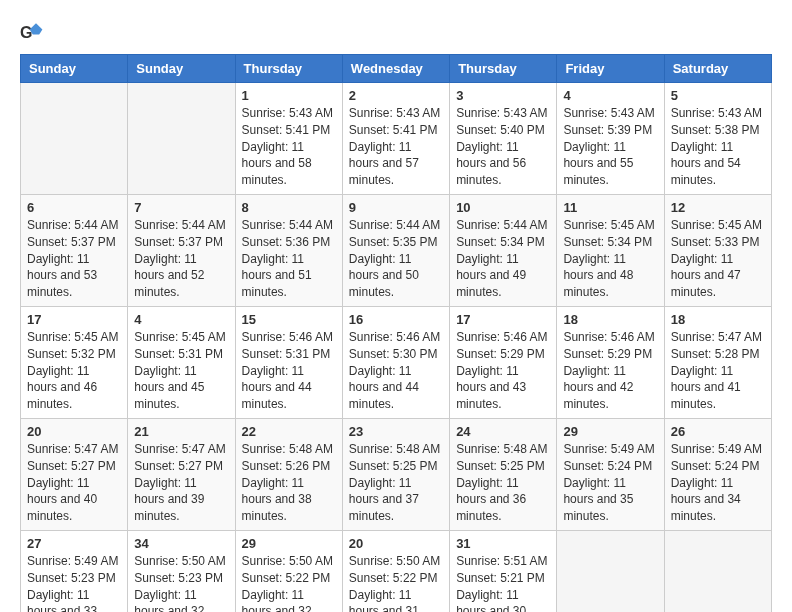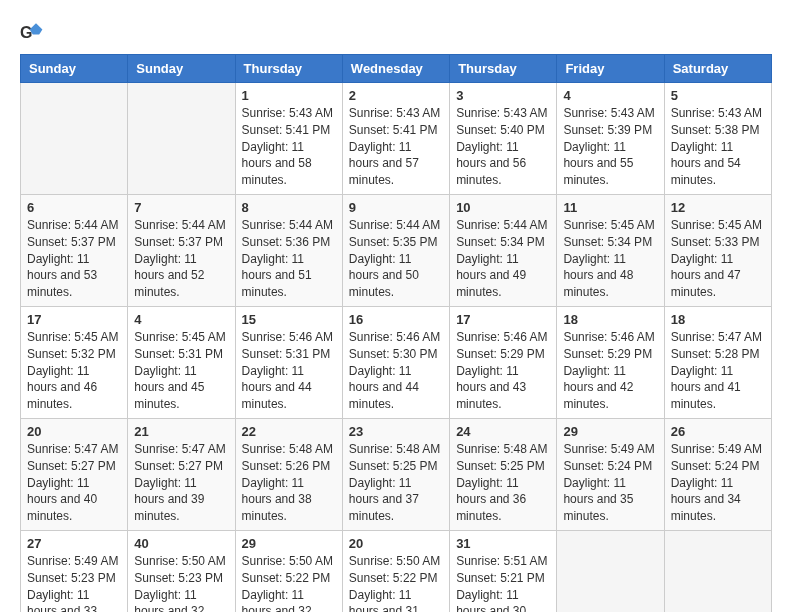--- a/index.html
+++ b/index.html
@@ -224,21 +224,21 @@
           <div class="day-number">26</div>
           <div class="day-info">Sunrise: 5:49 AM<br>Sunset: 5:24 PM<br>Daylight: 11 hours and 34 minutes.</div>
         </td>
       </tr>
       <tr>
         <td>
           <div class="day-number">27</div>
           <div class="day-info">Sunrise: 5:49 AM<br>Sunset: 5:23 PM<br>Daylight: 11 hours and 33 minutes.</div>
         </td>
         <td>
-          <div class="day-number">40</div>
+          <div class="day-number">34</div>
           <div class="day-info">Sunrise: 5:50 AM<br>Sunset: 5:23 PM<br>Daylight: 11 hours and 32 minutes.</div>
         </td>
         <td>
           <div class="day-number">29</div>
           <div class="day-info">Sunrise: 5:50 AM<br>Sunset: 5:22 PM<br>Daylight: 11 hours and 32 minutes.</div>
         </td>
         <td>
           <div class="day-number">20</div>
           <div class="day-info">Sunrise: 5:50 AM<br>Sunset: 5:22 PM<br>Daylight: 11 hours and 31 minutes.</div>
         </td>

